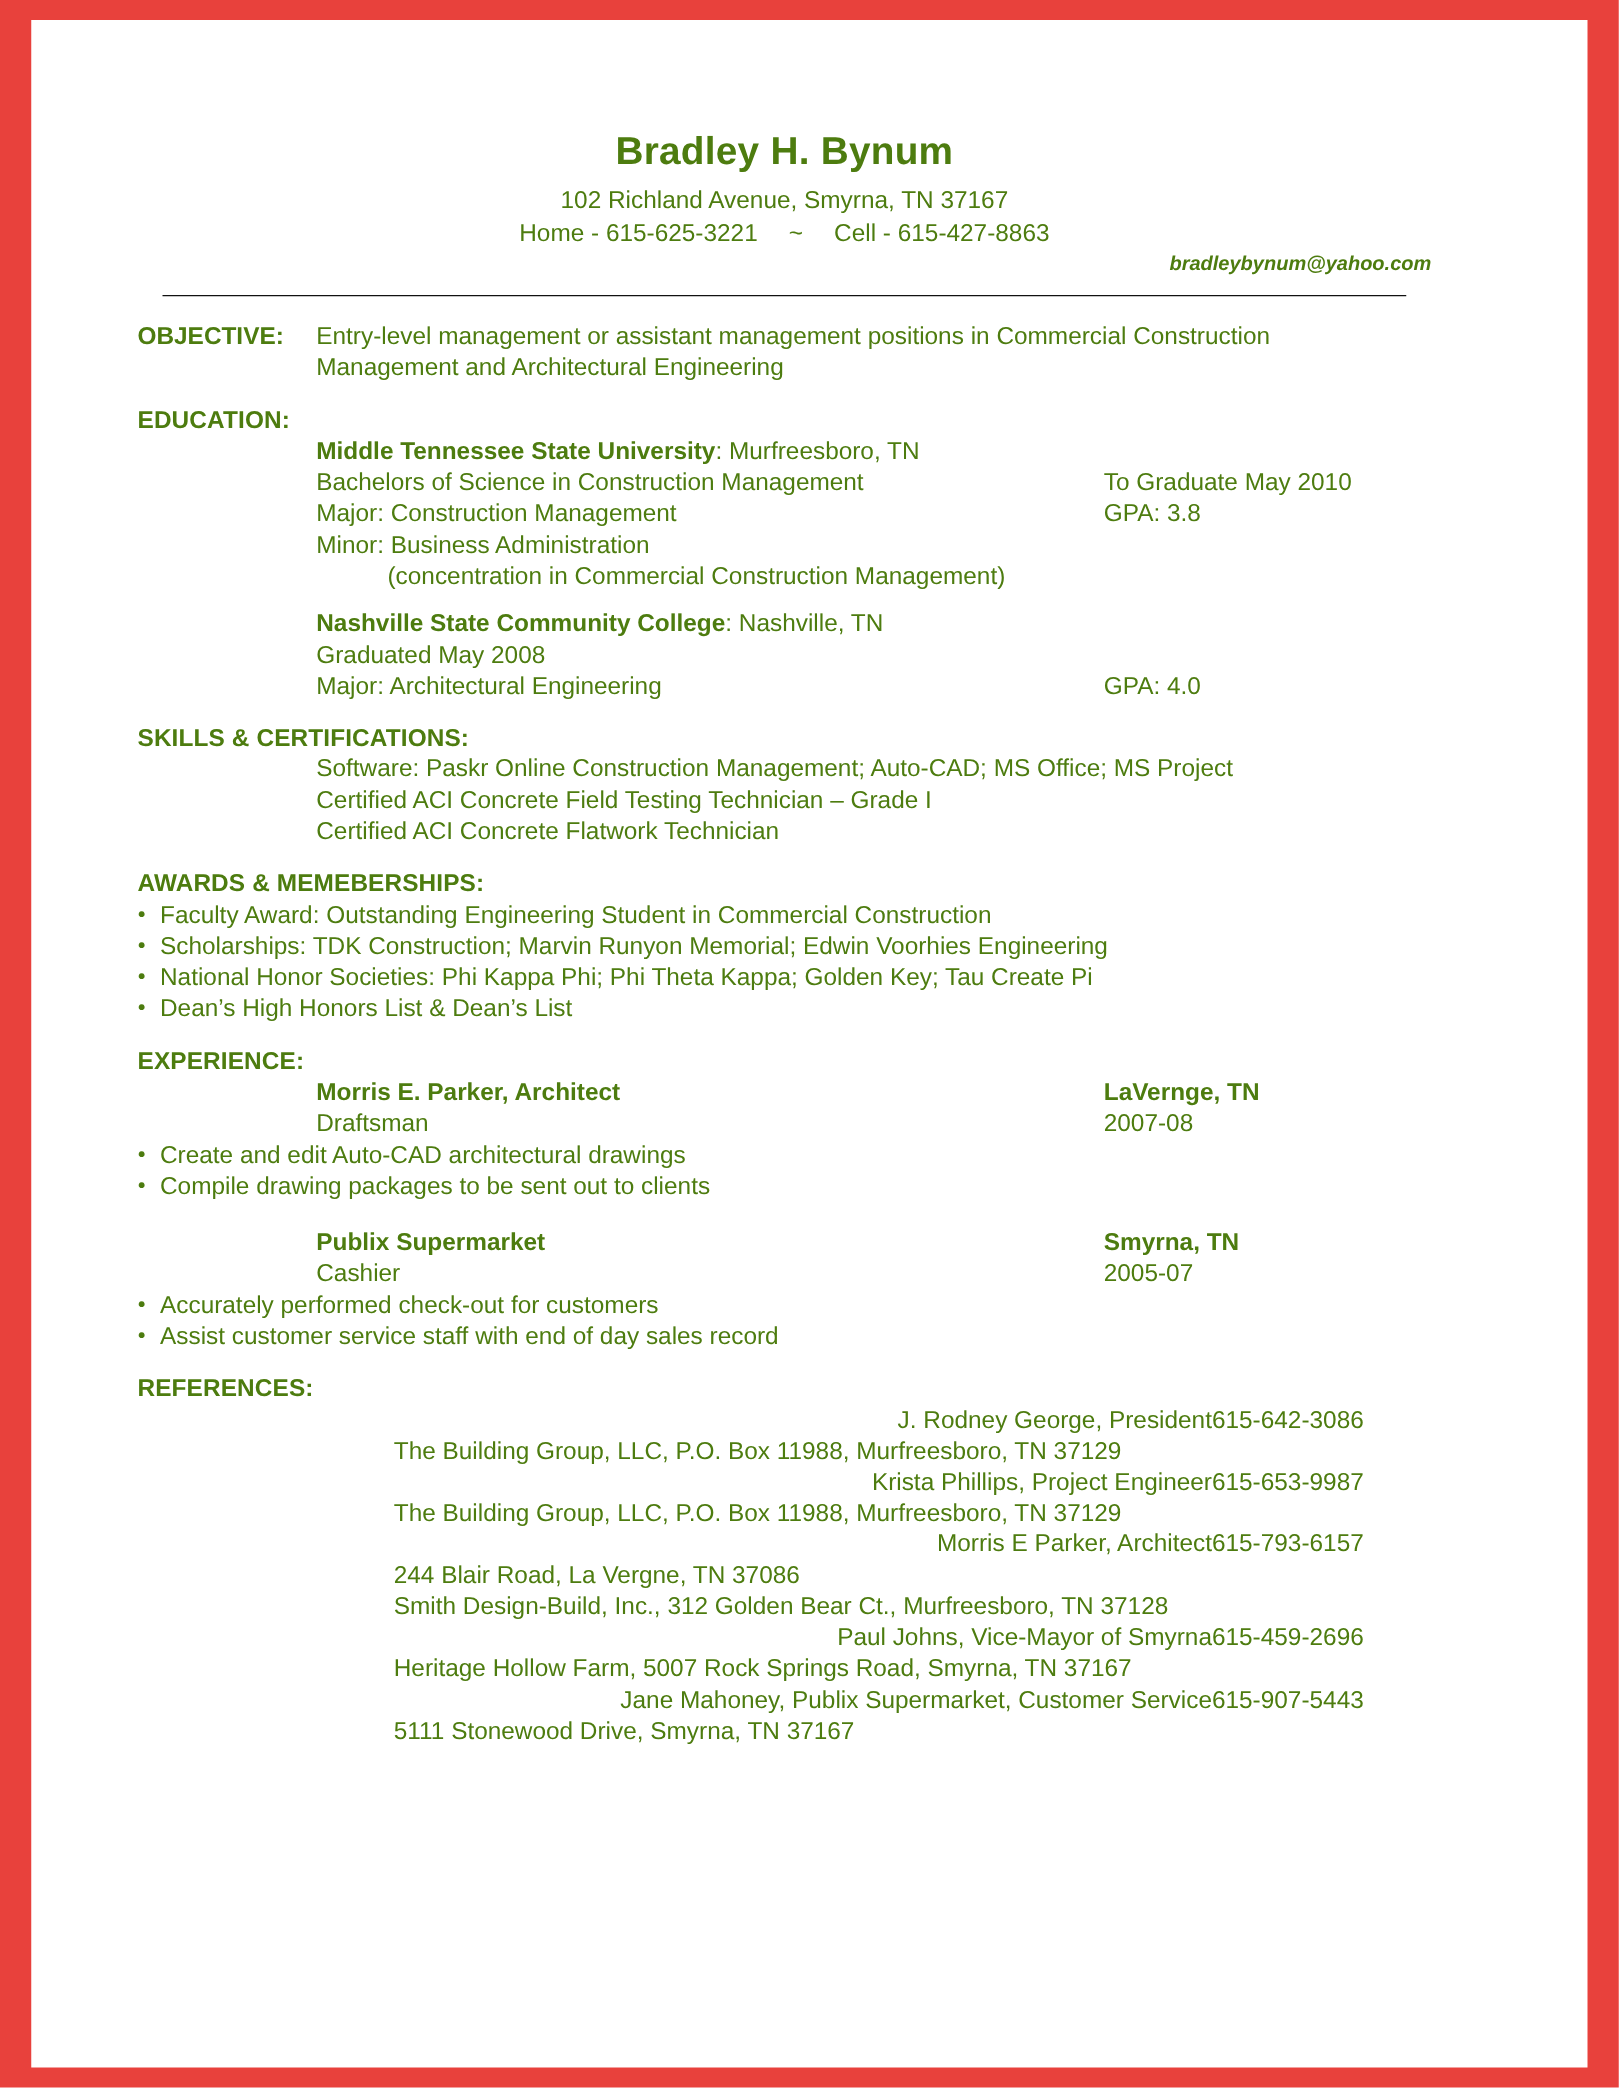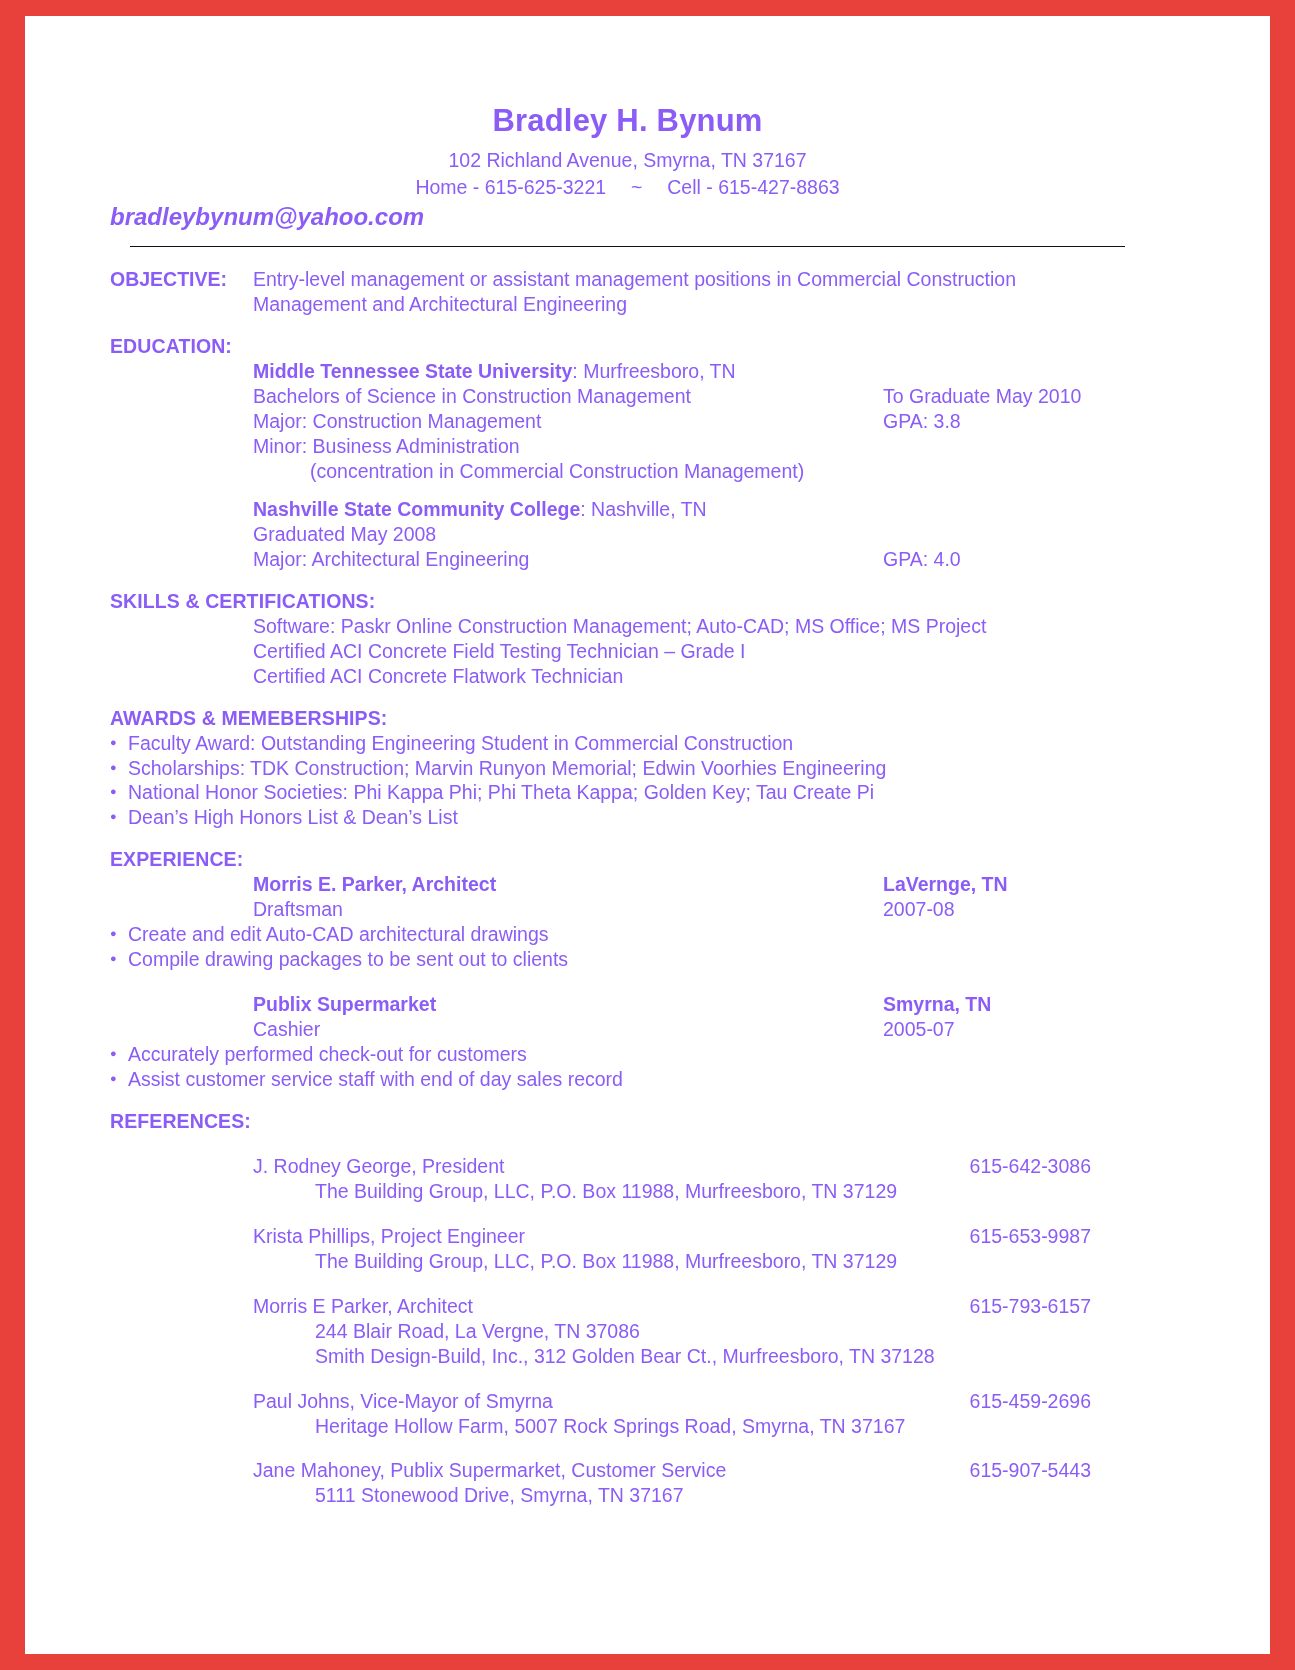--- a/index.html
+++ b/index.html
@@ -20,41 +20,41 @@
     width: 1245px;
     height: 1638px;
     background: #ffffff;
     box-sizing: border-box;
   }
   .sheet {
     position: absolute;
     left: 85px;
     top: 85px;
     width: 1035px;
-    color: #8b5cf6;
+    color: #4d7c0f;
     font-size: 19.5px;
     line-height: 1.28;
   }
 
   
   .name {
     text-align: center;
     font-size: 31px;
     font-weight: bold;
     letter-spacing: 0.2px;
     margin: 0 0 7px 0;
   }
   .contact-line {
     text-align: center;
     font-size: 19.5px;
     margin: 0 0 2px 0;
   }
   .email {
-    text-align: left;
-    font-size: 24px;
+    text-align: right;
+    font-size: 16px;
     font-weight: bold;
     font-style: italic;
     margin: 1px 0 0 0;
   }
   .rule {
     border: none;
     border-top: 1.6px solid #111;
     margin: 14px 20px 20px 20px;
   }
   .tilde-gap { display: inline-block; width: 14px; }
@@ -112,22 +112,21 @@
     line-height: 25px;
   }
   .bullets-awards { margin-left: 148px; }
   .bullets-exp { margin-left: 222px; }
 
   
   .ref-row {
     display: flex;
     margin-left: 143px;
     width: 838px;
-    justify-content: space-between;
-    margin-top: 20px;
+    justify-content: flex-end;
   }
   .ref-sub {
     margin-left: 205px;
   }
 </style>
 </head>
 <body>
 
 <div class="page">
   <div class="sheet">

